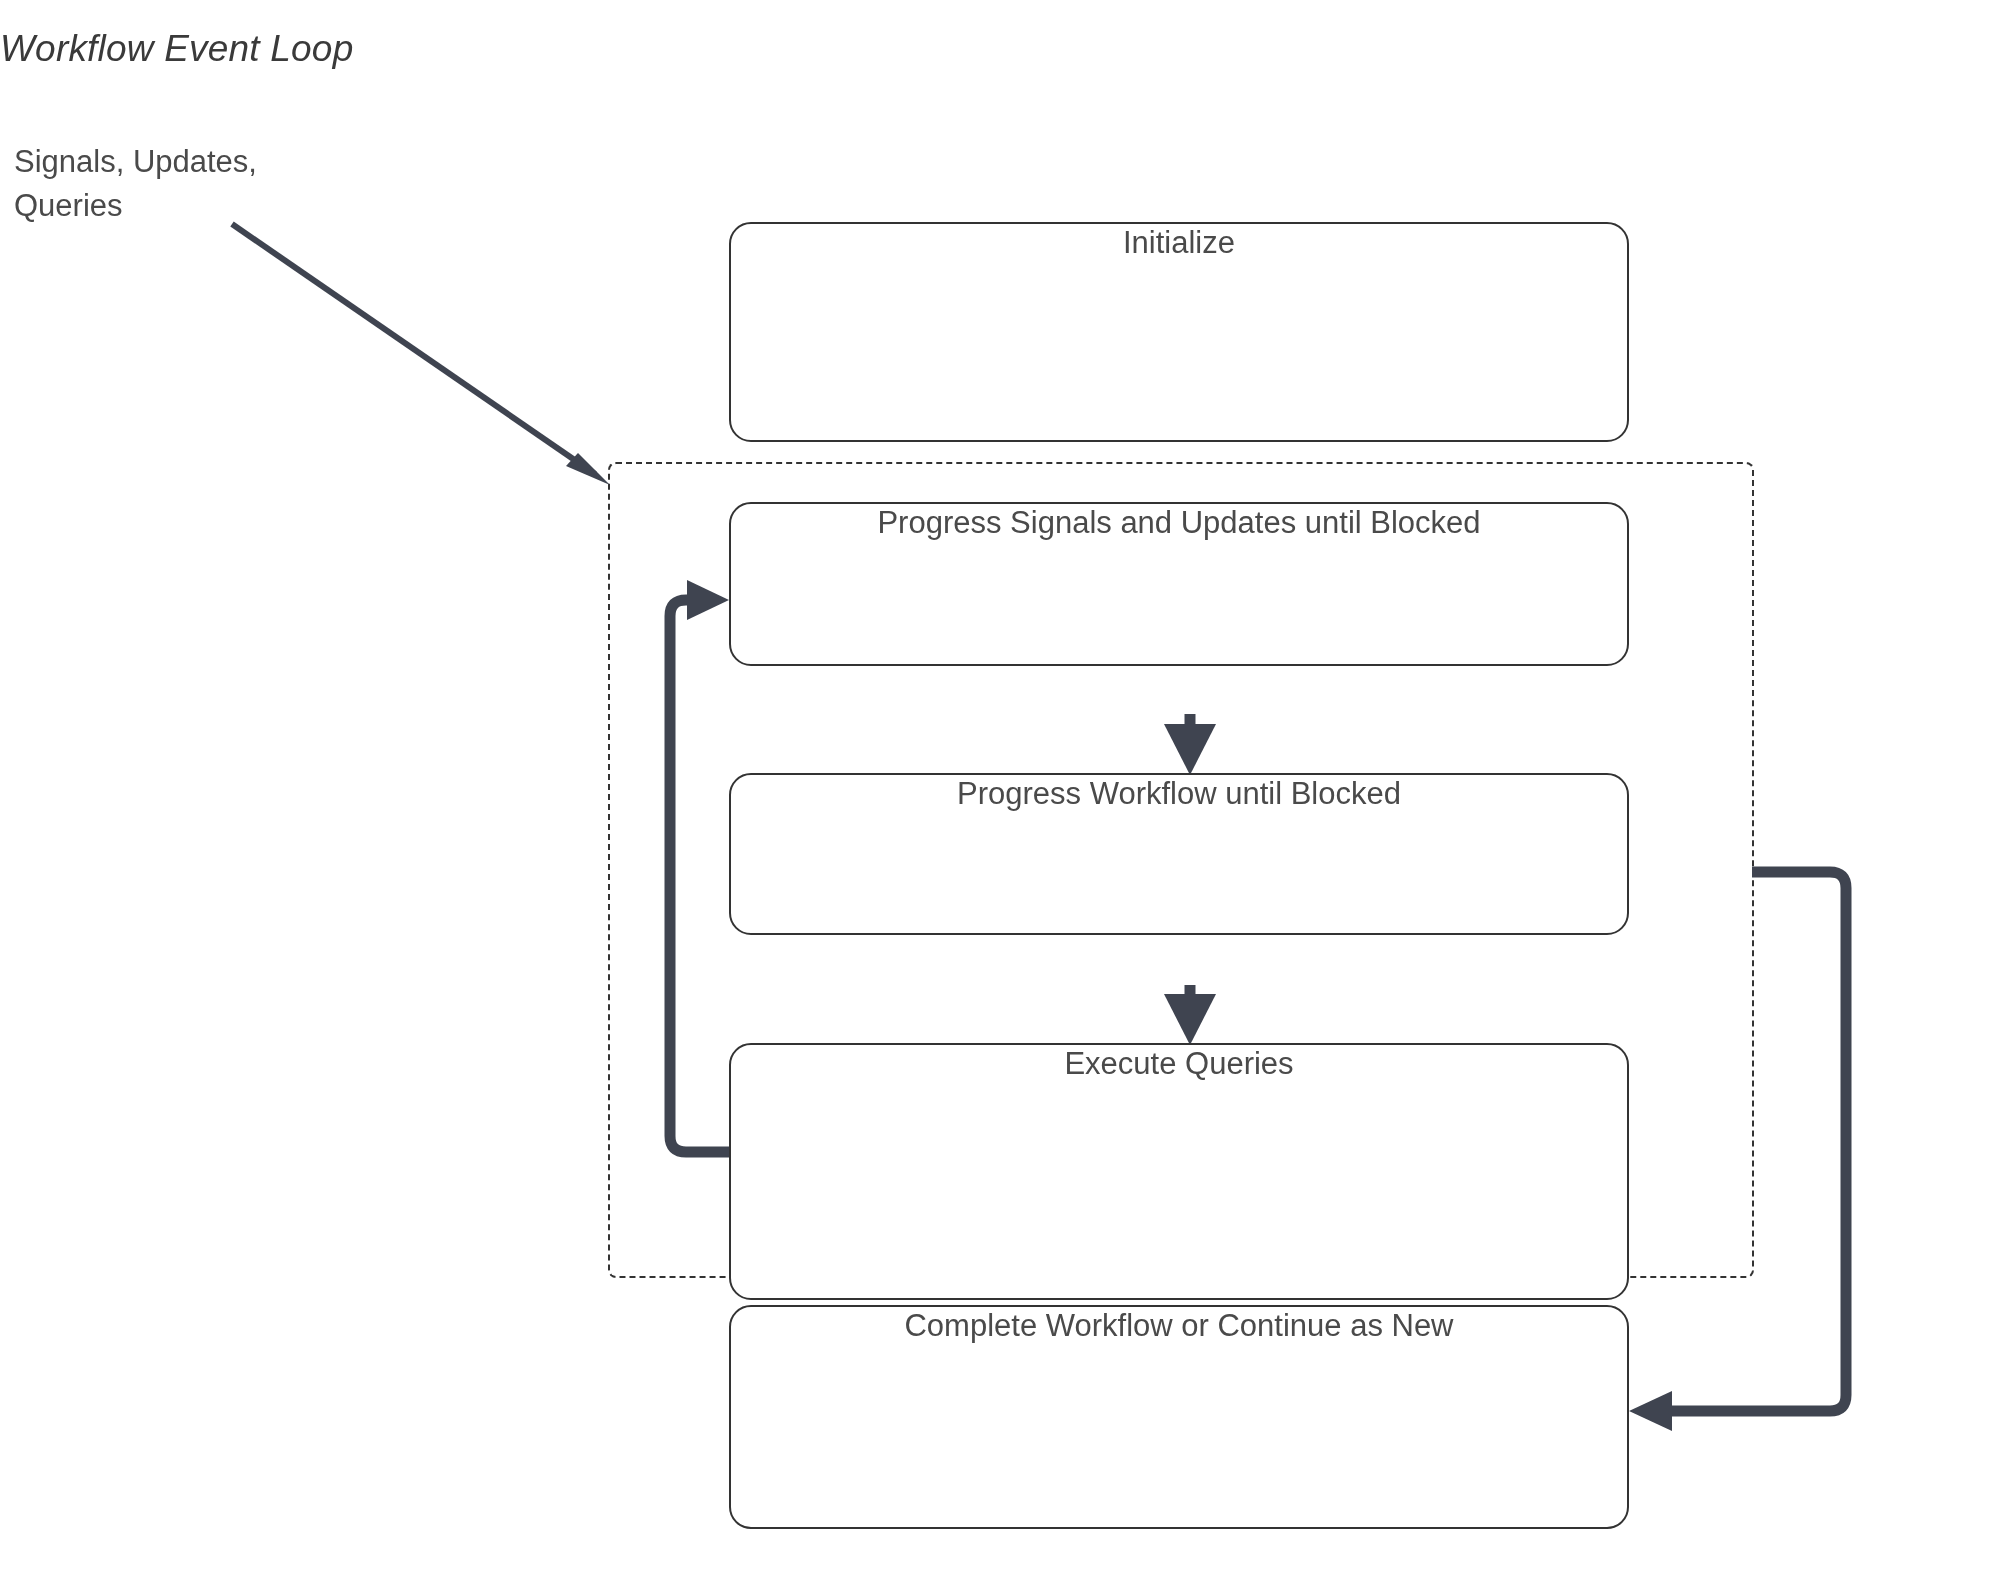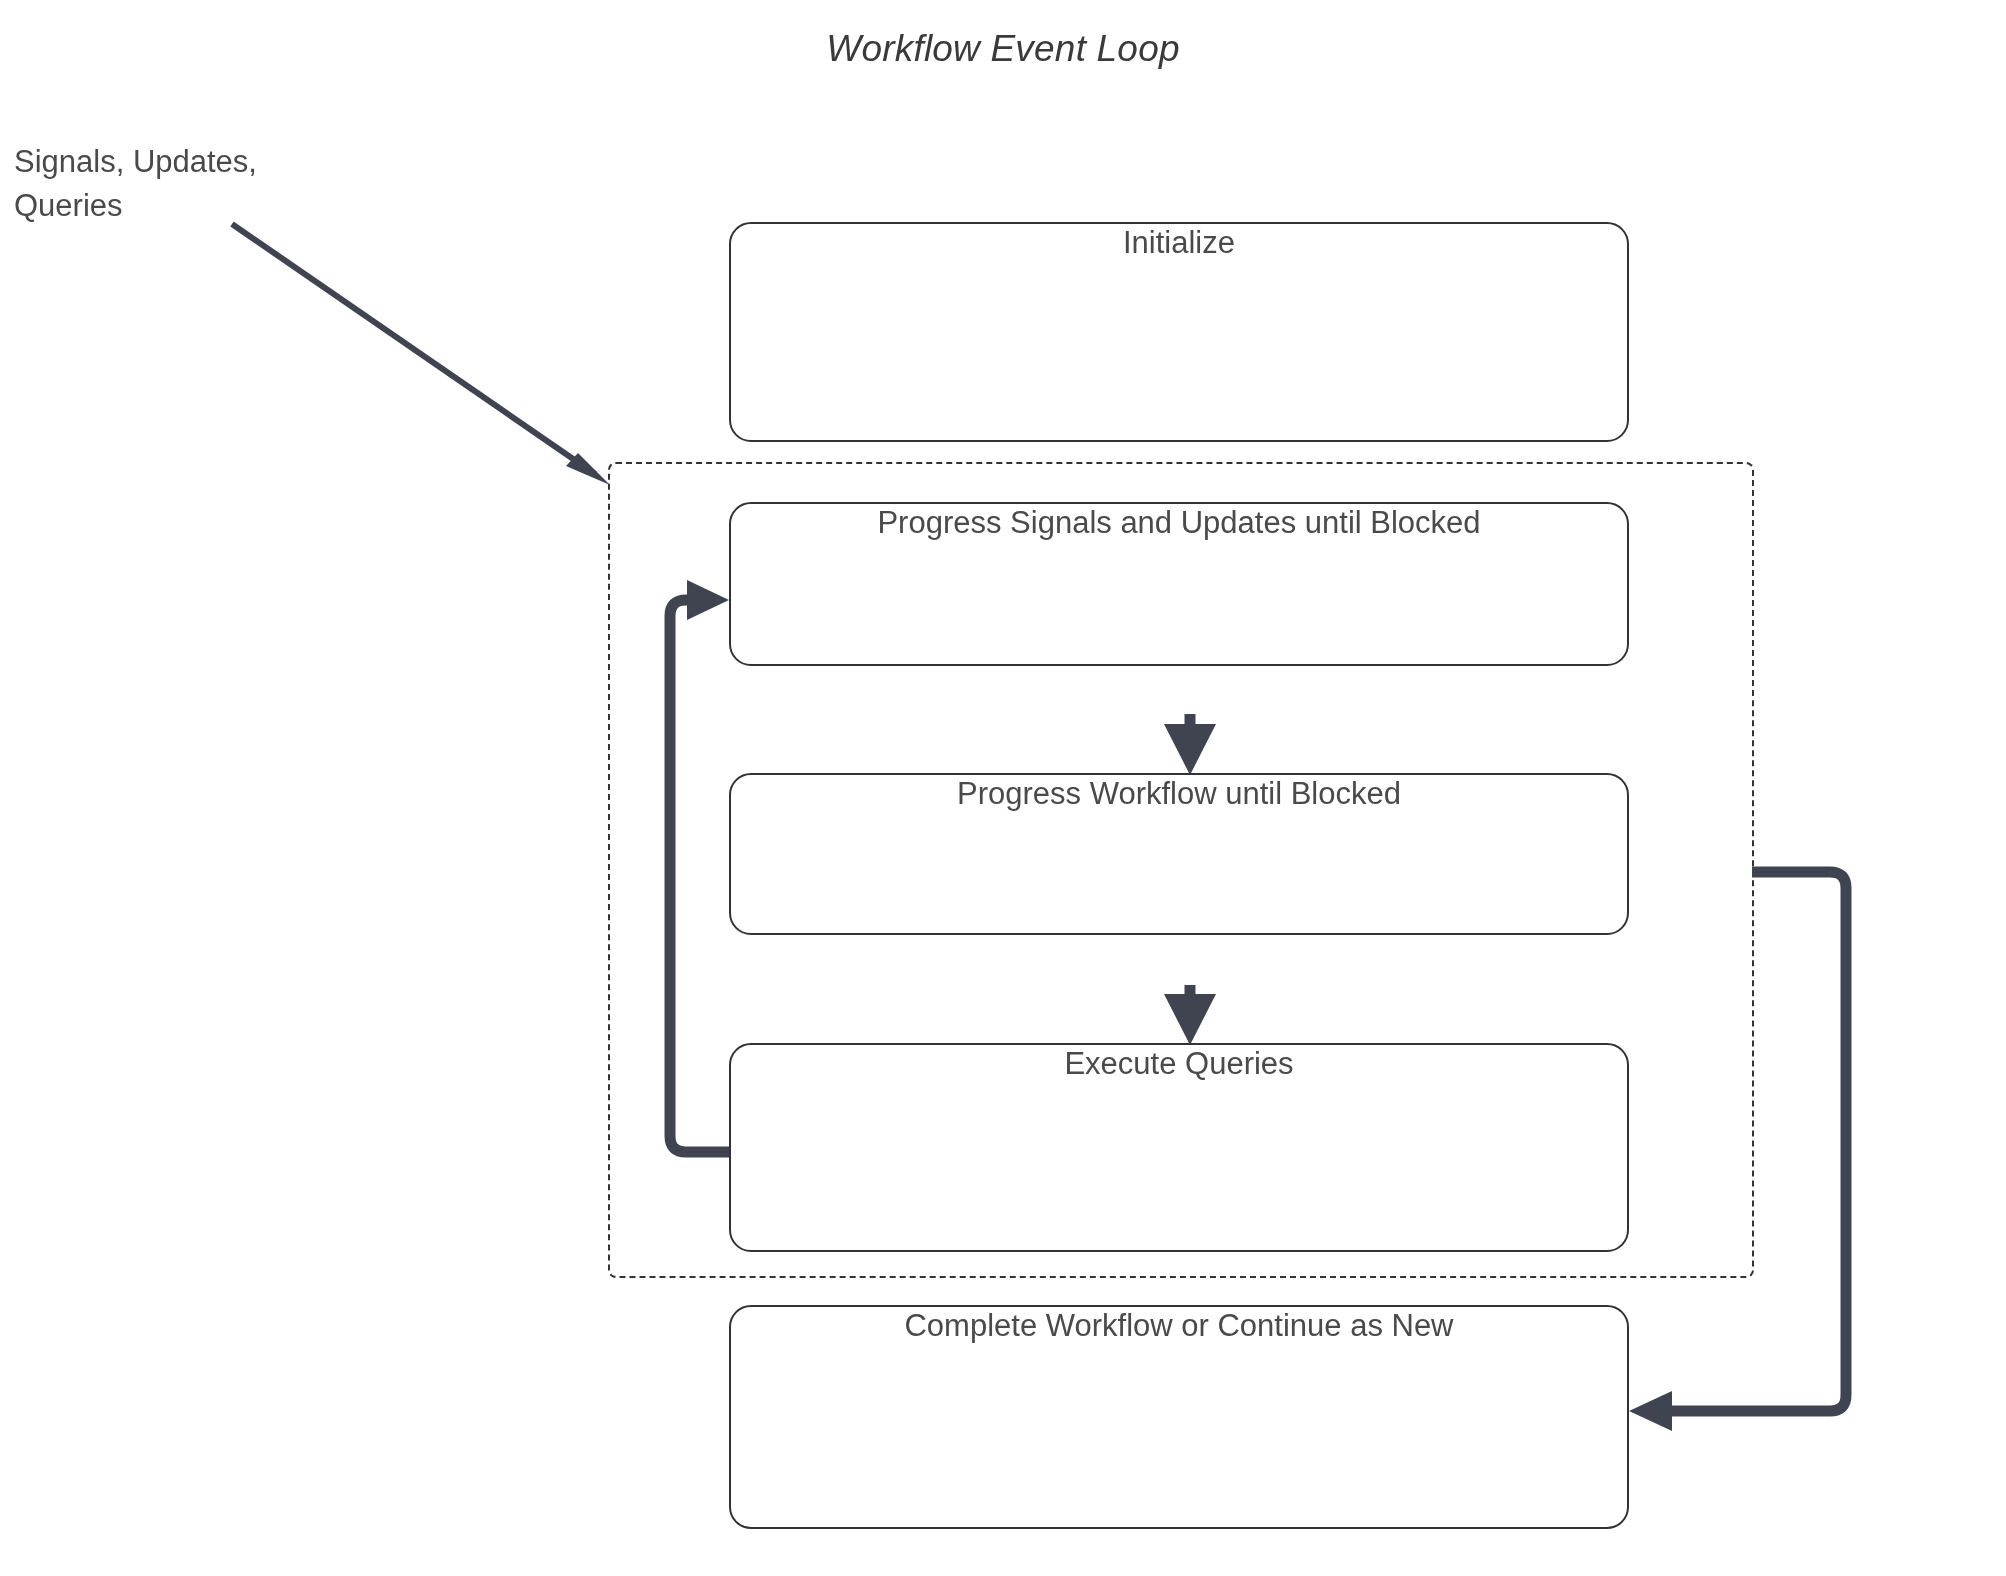--- a/index.html
+++ b/index.html
@@ -24,21 +24,20 @@
     top: 0;
     width: 2006px;
     height: 1576px;
     pointer-events: none;
   }
   .diagram-title {
     position: absolute;
     left: 0;
     top: 28px;
     width: 2006px;
-    text-align: center;
     font-style: italic;
     font-size: 37px;
     color: #3a3a3a;
     letter-spacing: 0.2px;
   }
   .ext-label {
     position: absolute;
     left: 14px;
     top: 140px;
     width: 300px;
@@ -65,21 +64,21 @@
   .loop-container {
     position: absolute;
     box-sizing: border-box;
     border: 2px dashed #333333;
     border-radius: 8px;
     background: transparent;
   }
   #node-initialize   { left: 729px; top: 222px;  width: 900px; height: 220px; }
   #node-progress-su  { left: 729px; top: 502px;  width: 900px; height: 164px; }
   #node-progress-wf  { left: 729px; top: 773px;  width: 900px; height: 162px; }
-  #node-execute-q    { left: 729px; top: 1043px; width: 900px; height: 209px; }
+  #node-execute-q    { left: 729px; top: 1043px; width: 900px; height: 257px; }
   #node-complete     { left: 729px; top: 1305px; width: 900px; height: 224px; }
   #loop-box          { left: 608px; top: 462px;  width: 1146px; height: 816px; }
 </style>
 </head>
 <body>
 
 <div id="canvas">
 
   <div class="diagram-title">Workflow Event Loop</div>
 

